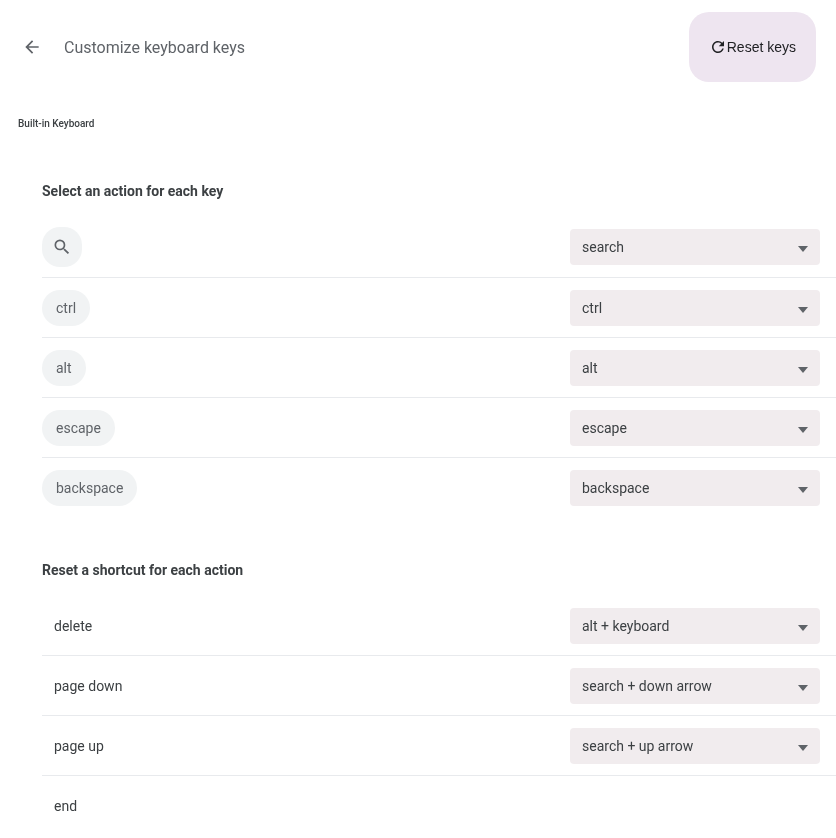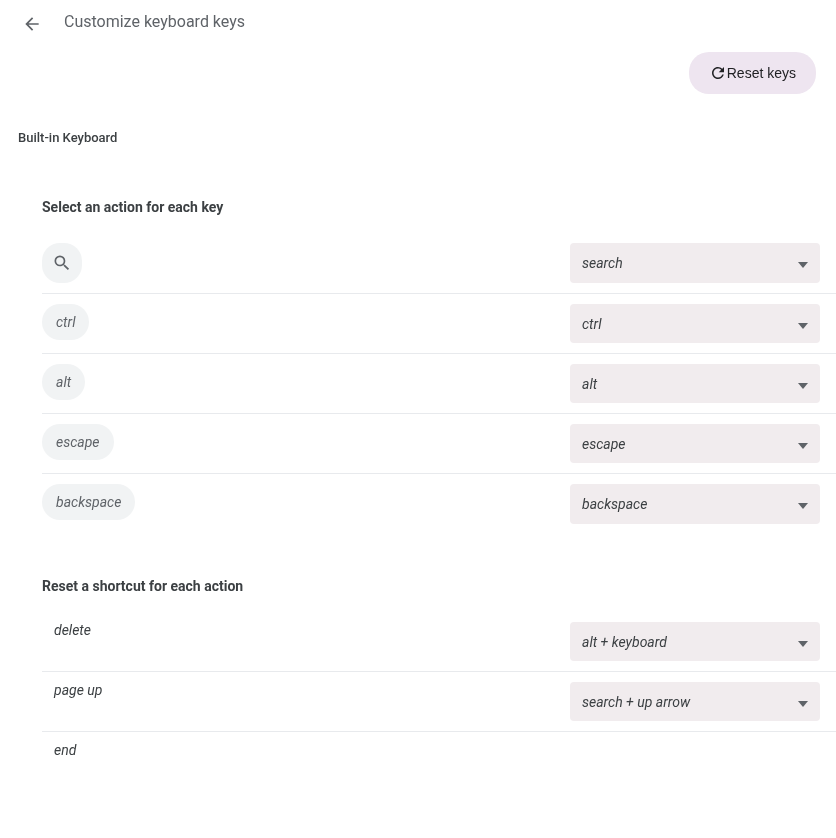--- a/index.html
+++ b/index.html
@@ -9,20 +9,21 @@
     }
     body {
       font-family: 'Roboto', 'Segoe UI', Arial, sans-serif;
       background: #ffffff;
       color: #202124;
       width: 836px;
       font-size: 14px;
     }
     .header {
       display: flex;
+      align-items: center;
       padding: 12px 20px;
       gap: 20px;
     }
     .back-btn {
       width: 24px;
       height: 24px;
       display: flex;
       align-items: center;
       justify-content: center;
       cursor: pointer;
@@ -32,56 +33,55 @@
     }
     .page-title {
       font-size: 16px;
       font-weight: 400;
       color: #5f6368;
       flex: 1;
     }
     .reset-btn {
       display: flex;
       align-items: center;
-      padding: 12px 20px;
+      padding: 26px 20px;
       border-radius: 20px;
       background: #eee5f0;
       border: none;
       cursor: pointer;
       font-size: 14px;
       font-weight: 500;
       color: #202124;
-      margin-top: 40px;
     }
     .reset-btn svg {
       width: 18px;
       height: 18px;
     }
     .section-header {
       padding: 24px 18px 10px 18px;
-      font-size: 13px;
+      font-size: 10px;
       color: #3c4043;
       font-weight: 500;
     }
     .sub-header {
       padding: 44px 42px 18px 42px;
       font-size: 14px;
       color: #3c4043;
       font-weight: bold;
     }
     .rows {
       padding-left: 42px;
     }
     .row {
       display: flex;
+      align-items: center;
       justify-content: space-between;
       padding: 10px 16px 10px 0;
       border-bottom: 1px solid #e8eaed;
       min-height: 60px;
-      font-style: italic;
     }
     .row:last-child {
       border-bottom: none;
       gap: 6px;
     }
     .key-chip {
       display: inline-flex;
       align-items: center;
       justify-content: center;
       padding: 8px 14px;
@@ -207,20 +207,29 @@
     <div class="row">
       <div class="action-label">delete</div>
       <div class="dropdown">
         <span>alt + keyboard</span>
         <span class="dropdown-arrow"><svg viewBox="0 0 10 6">
             <path d="M0 0l5 6 5-6z"></path>
           </svg></span>
       </div>
     </div>
     <div class="row">
+      <div class="action-label">page down</div>
+      <div class="dropdown">
+        <span>search + down arrow</span>
+        <span class="dropdown-arrow"><svg viewBox="0 0 10 6">
+            <path d="M0 0l5 6 5-6z"></path>
+          </svg></span>
+      </div>
+    </div>
+    <div class="row">
       <div class="action-label">page up</div>
       <div class="dropdown">
         <span>search + up arrow</span>
         <span class="dropdown-arrow"><svg viewBox="0 0 10 6">
             <path d="M0 0l5 6 5-6z"></path>
           </svg></span>
       </div>
     </div>
     <div class="row">
       <div class="action-label">end</div>

